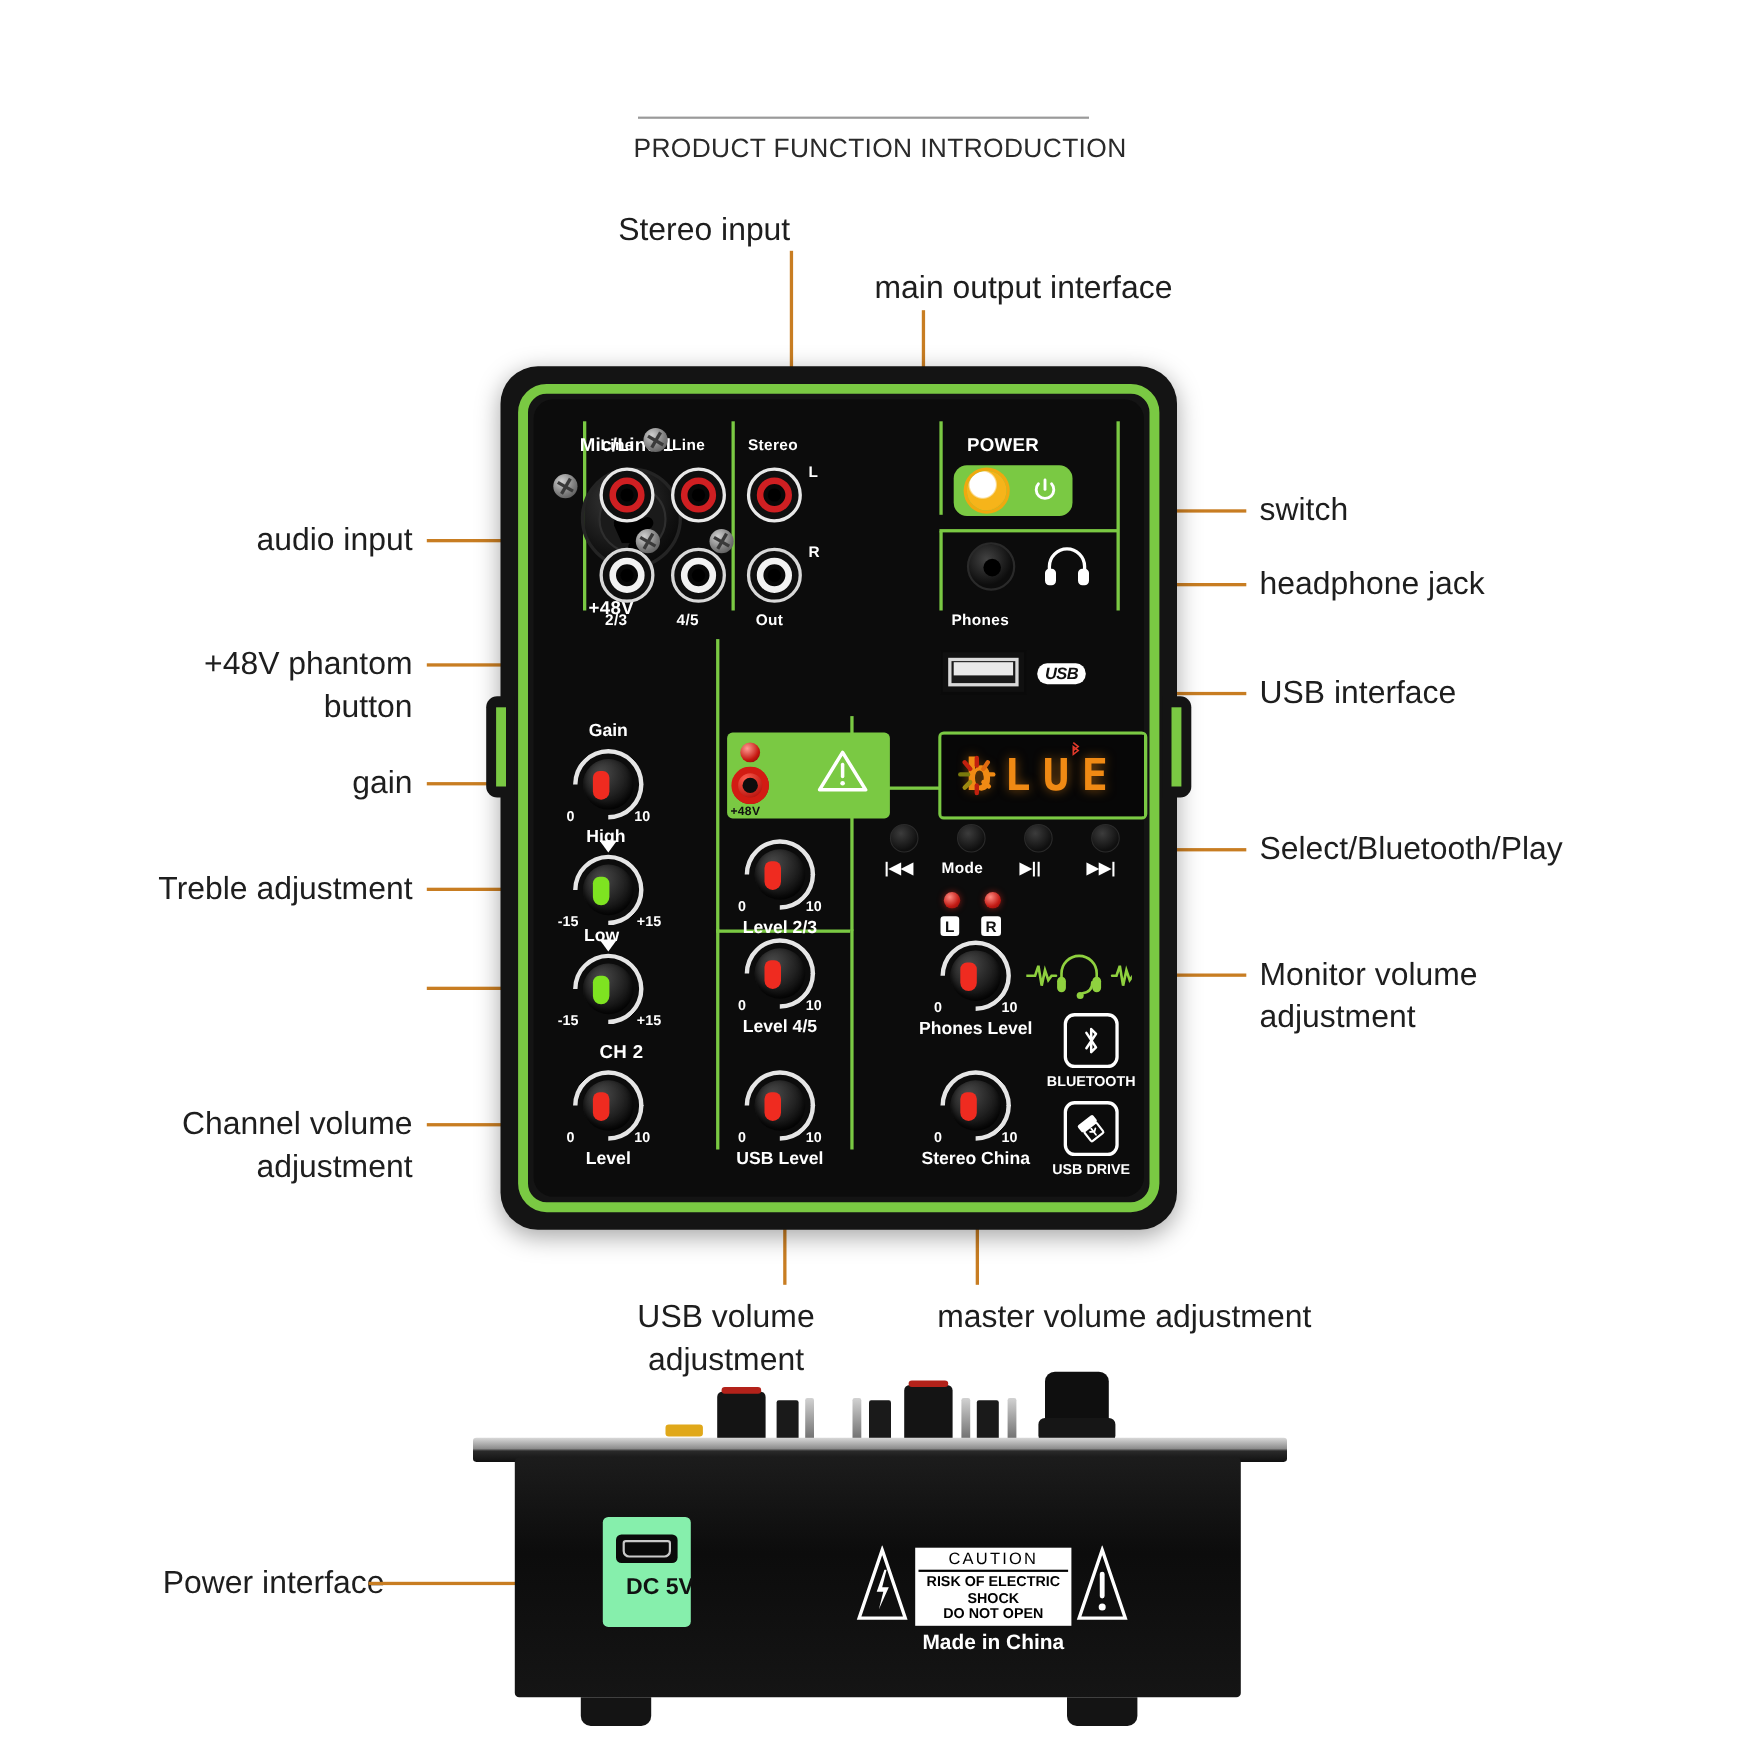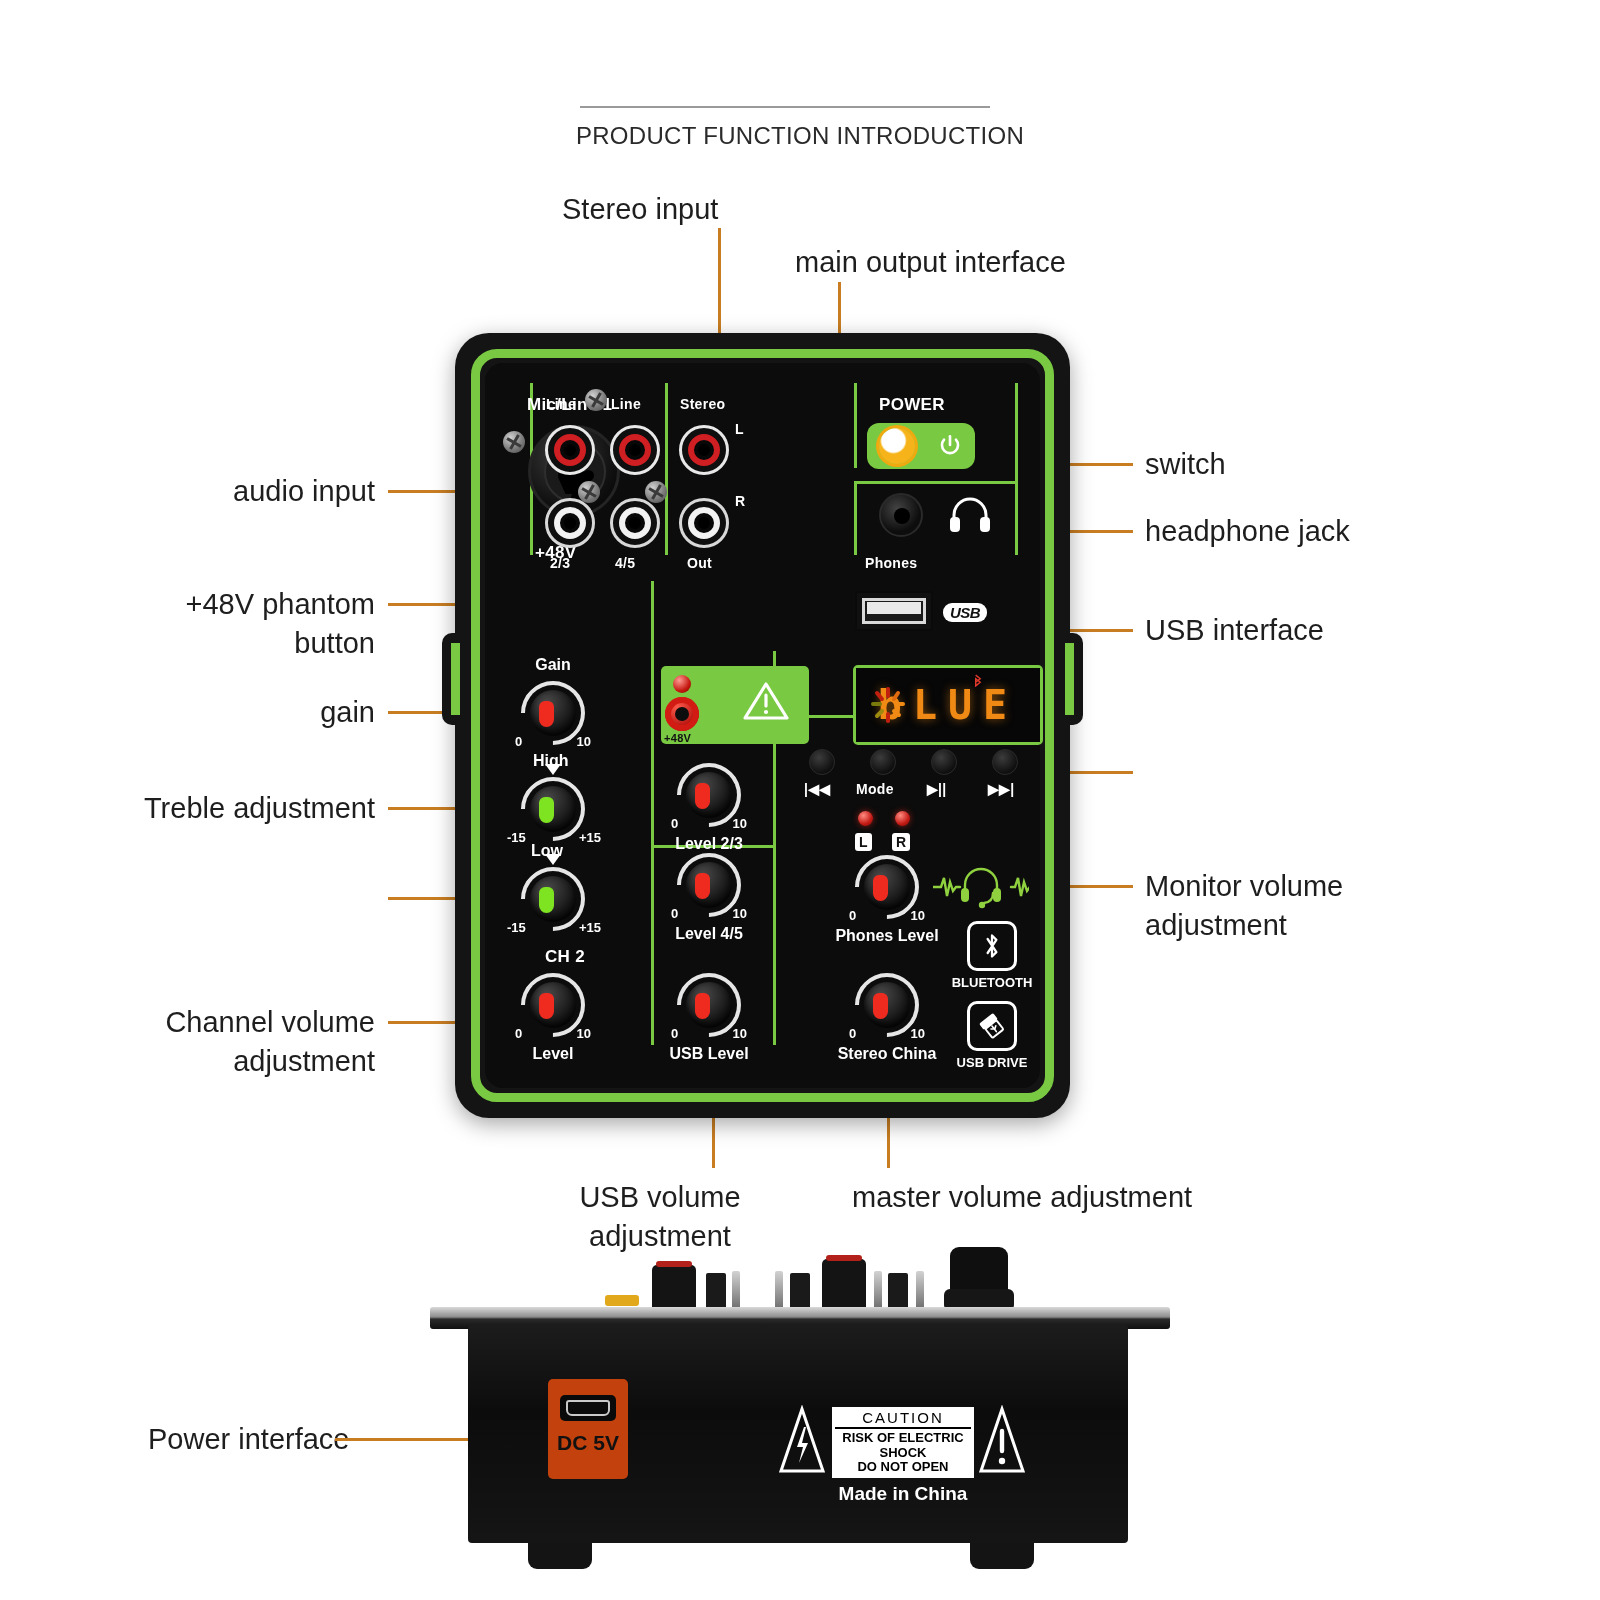--- a/index.html
+++ b/index.html
@@ -175,21 +175,21 @@
   .badge-cap { position:absolute; width:90px; text-align:center; color:#fff; font-weight:bold; font-size:13px; left:50%; transform:translateX(-50%); }
 
   
   #rear { position:absolute; left:430px; top:1255px; width:740px; height:330px; }
   .rear-top-plate { position:absolute; left:0; top:52px; width:740px; height:22px;
       background: linear-gradient(#d9d9d9, #8d8d8d 45%, #2a2a2a 55%, #101010);
       border-radius:3px; }
   .rear-face { position:absolute; left:38px; top:70px; width:660px; height:218px;
       background: linear-gradient(#1c1c1c, #0c0c0c 40%, #151515 100%); border-radius:4px; }
   .rear-foot { position:absolute; width:64px; height:26px; background:#141414; border-radius:0 0 9px 9px; }
-  .dc-plate { position:absolute; background:#c2410c; border-radius:5px; }
+  .dc-plate { position:absolute; background:#86efac; border-radius:5px;padding-left:12px; }
   .dc-slot { position:absolute; background:#0a0a0a; border-radius:5px; }
   .dc-slot .inner { position:absolute; left:6px; top:5px; right:6px; bottom:5px; border:2px solid #c9c9c9;
       border-radius:3px 3px 6px 6px; }
   .dc-text { position:absolute; color:#111; font-weight:bold; font-size:21px; text-align:center; width:100%; }
   .caution-wrap { position:absolute; }
   .caution-box { position:absolute; background:#fff; color:#000; text-align:center; }
   .caution-title { font-size:15px; letter-spacing:2px; padding:2px 0 1px; }
   .caution-rule { height:2px; background:#000; margin:0 3px; }
   .caution-l1 { font-size:13px; font-weight:bold; line-height:1.12; padding-top:2px; }
   .caution-l2 { font-size:13px; font-weight:bold; line-height:1.12; padding-bottom:3px; }
@@ -220,20 +220,21 @@
   <div class="callout right-al" style="left:100px; top:585px; width:275px;">+48V phantom
 button</div>
   <div class="callout right-al" style="left:100px; top:693px; width:275px;">gain</div>
   <div class="callout right-al" style="left:60px;  top:789px; width:315px;">Treble adjustment</div>
   <div class="callout right-al" style="left:60px;  top:1003px; width:315px;">Channel volume
 adjustment</div>
 
   <div class="callout left-al" style="left:1145px; top:445px;">switch</div>
   <div class="callout left-al" style="left:1145px; top:512px;">headphone jack</div>
   <div class="callout left-al" style="left:1145px; top:611px;">USB interface</div>
+  <div class="callout left-al" style="left:1145px; top:753px;">Select/Bluetooth/Play</div>
   <div class="callout left-al" style="left:1145px; top:867px;">Monitor volume
 adjustment</div>
 
   <div class="callout center-al" style="left:505px; top:1178px; width:310px;">USB volume
 adjustment</div>
   <div class="callout left-al" style="left:852px; top:1178px;">master volume adjustment</div>
   <div class="callout left-al" style="left:148px; top:1420px;">Power interface</div>
 
   <div class="lead-v" style="left:718px; top:228px;  height:190px;"></div>
   <div class="lead-v" style="left:838px; top:282px;  height:136px;"></div>

